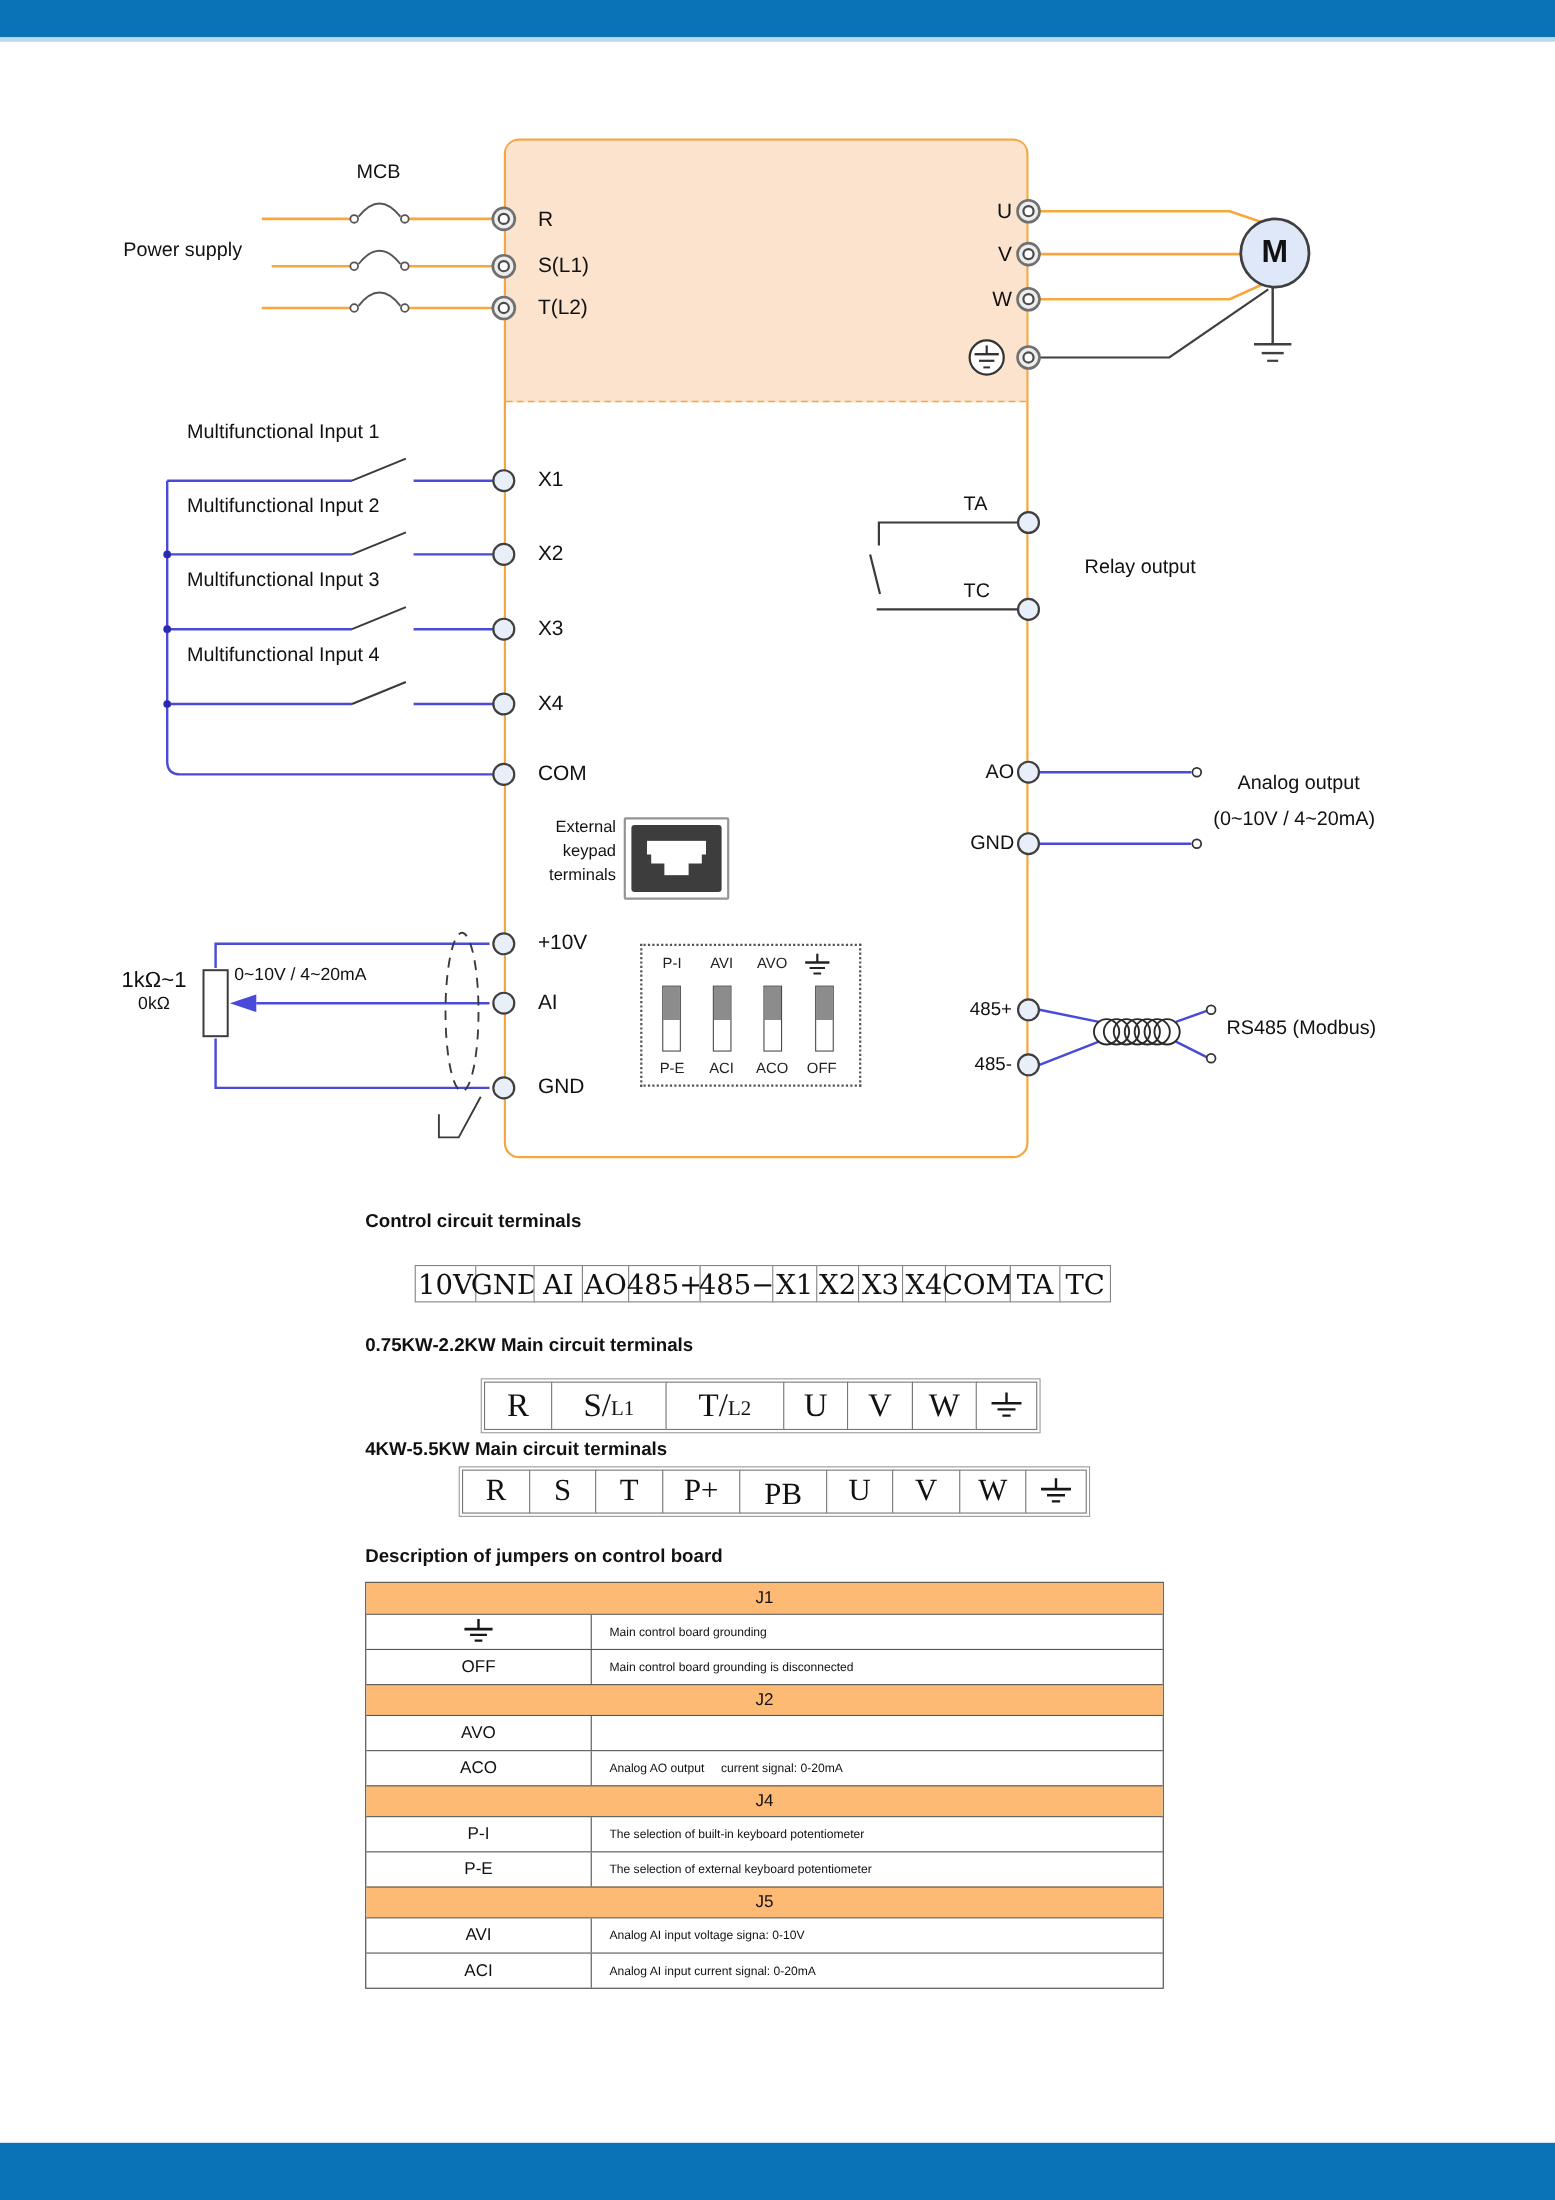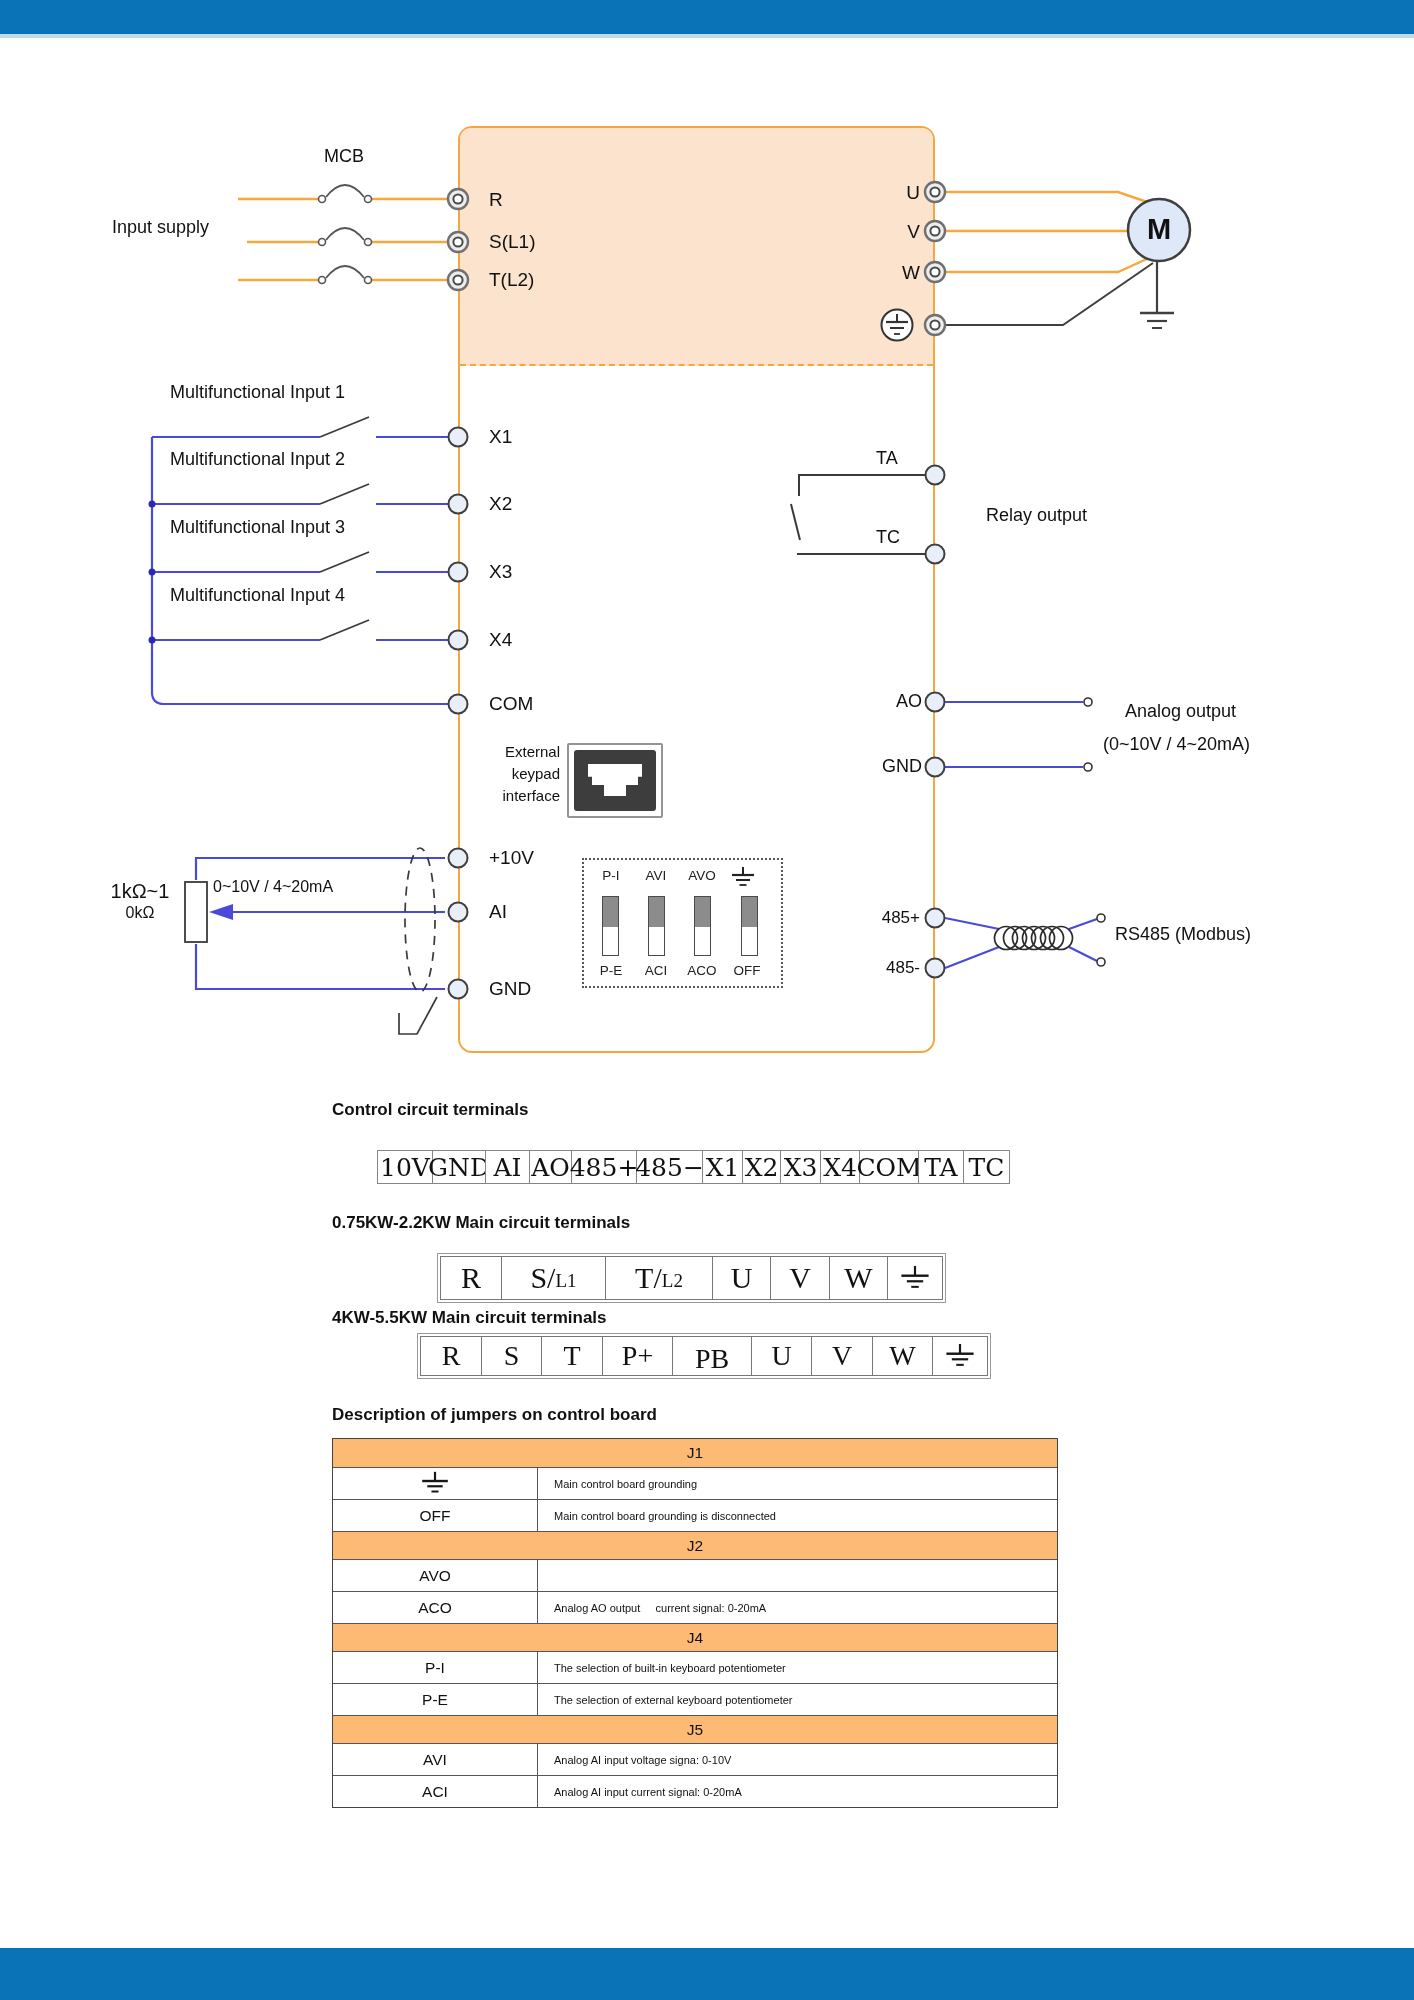--- a/index.html
+++ b/index.html
@@ -220,21 +220,21 @@
       <circle cx="935" cy="475" r="9.5"></circle>
         <circle cx="935" cy="554" r="9.5"></circle>
       <circle cx="935" cy="702" r="9.5"></circle>
         <circle cx="935" cy="767" r="9.5"></circle>
       <circle cx="935" cy="918" r="9.5"></circle>
         <circle cx="935" cy="968" r="9.5"></circle>
     </g>
   </svg>
 
   <div class="lbl" style="left:324px;top:146px;">MCB</div>
-  <div class="lbl" style="left:112px;top:217px;">Input supply</div>
+  <div class="lbl" style="left:112px;top:217px;">Power supply</div>
   <div class="lbl tlbl" style="left:489px;top:189px;">R</div>
   <div class="lbl tlbl" style="left:489px;top:231px;">S(L1)</div>
   <div class="lbl tlbl" style="left:489px;top:269px;">T(L2)</div>
   <div class="lbl tlbl rt" style="left:872px;top:182px;width:48px;">U</div>
   <div class="lbl tlbl rt" style="left:872px;top:221px;width:48px;">V</div>
   <div class="lbl tlbl rt" style="left:872px;top:262px;width:48px;">W</div>
   <div class="lbl" style="left:1146px;top:213px;width:26px;text-align:center;font-size:29px;font-weight:600;">M</div>
 
   <div class="lbl" style="left:170px;top:382px;">Multifunctional Input 1</div>
   <div class="lbl" style="left:170px;top:449px;">Multifunctional Input 2</div>
@@ -242,21 +242,21 @@
   <div class="lbl" style="left:170px;top:585px;">Multifunctional Input 4</div>
   <div class="lbl tlbl" style="left:489px;top:426px;">X1</div>
   <div class="lbl tlbl" style="left:489px;top:493px;">X2</div>
   <div class="lbl tlbl" style="left:489px;top:561px;">X3</div>
   <div class="lbl tlbl" style="left:489px;top:629px;">X4</div>
   <div class="lbl tlbl" style="left:489px;top:693px;">COM</div>
 
   <div class="lbl small rt" style="left:448px;top:741px;width:112px;line-height:22px;">
     <div>External</div>
     <div>keypad</div>
-    <div>interface</div>
+    <div>terminals</div>
   </div>
   <div id="keypad-icon">
     <div id="keypad-dark">
       <div id="keypad-jack"></div>
     </div>
   </div>
 
   <div class="lbl tlbl" style="left:489px;top:847px;">+10V</div>
   <div class="lbl tlbl" style="left:489px;top:901px;">AI</div>
   <div class="lbl tlbl" style="left:489px;top:978px;">GND</div>

